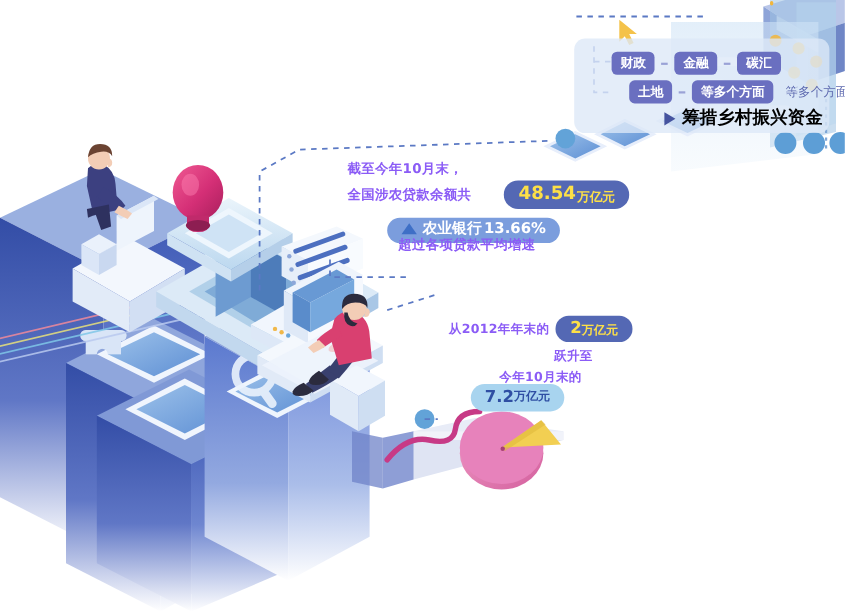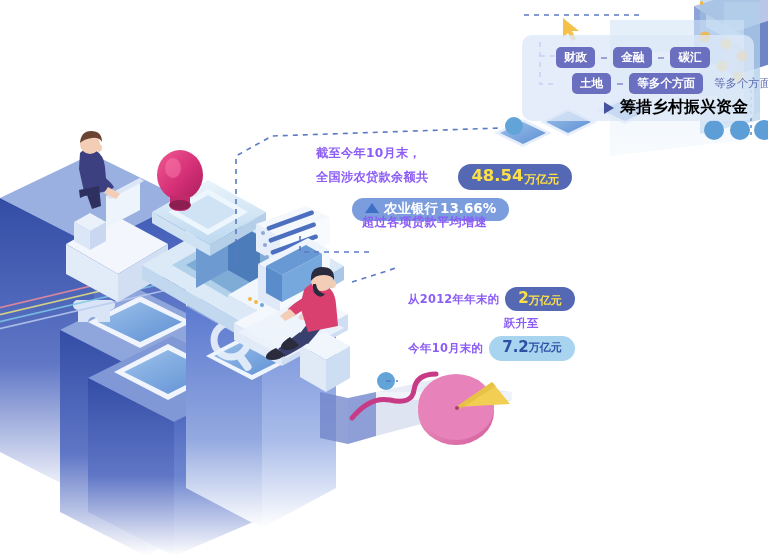--- a/index.html
+++ b/index.html
@@ -430,21 +430,21 @@
     <div class="cline" style="margin-top:6px;justify-content:flex-end;">
       <span class="lbl sm">从2012年年末的</span>
       <span class="pill pill-dark med" style="margin-left:6px;">
         <span style="font-size:15px;">2</span>
           <span class="unit">万亿元</span>
       </span>
     </div>
     <div class="cline" style="margin-top:6px;justify-content:flex-end;padding-right:36px;">
       <span class="lbl sm">跃升至</span>
     </div>
-    <div class="cline" style="margin-top:6px;justify-content:flex-end;">
+    <div class="cline" style="margin-top:6px;justify-content:flex-end;flex-direction:column;">
       <span class="lbl sm">今年10月末的</span>
       <span class="pill pill-light med" style="margin-left:6px;">
         <span style="font-size:15px;">7.2</span>
           <span class="unit">万亿元</span>
       </span>
     </div>
   </div>
 
 </div>
 

